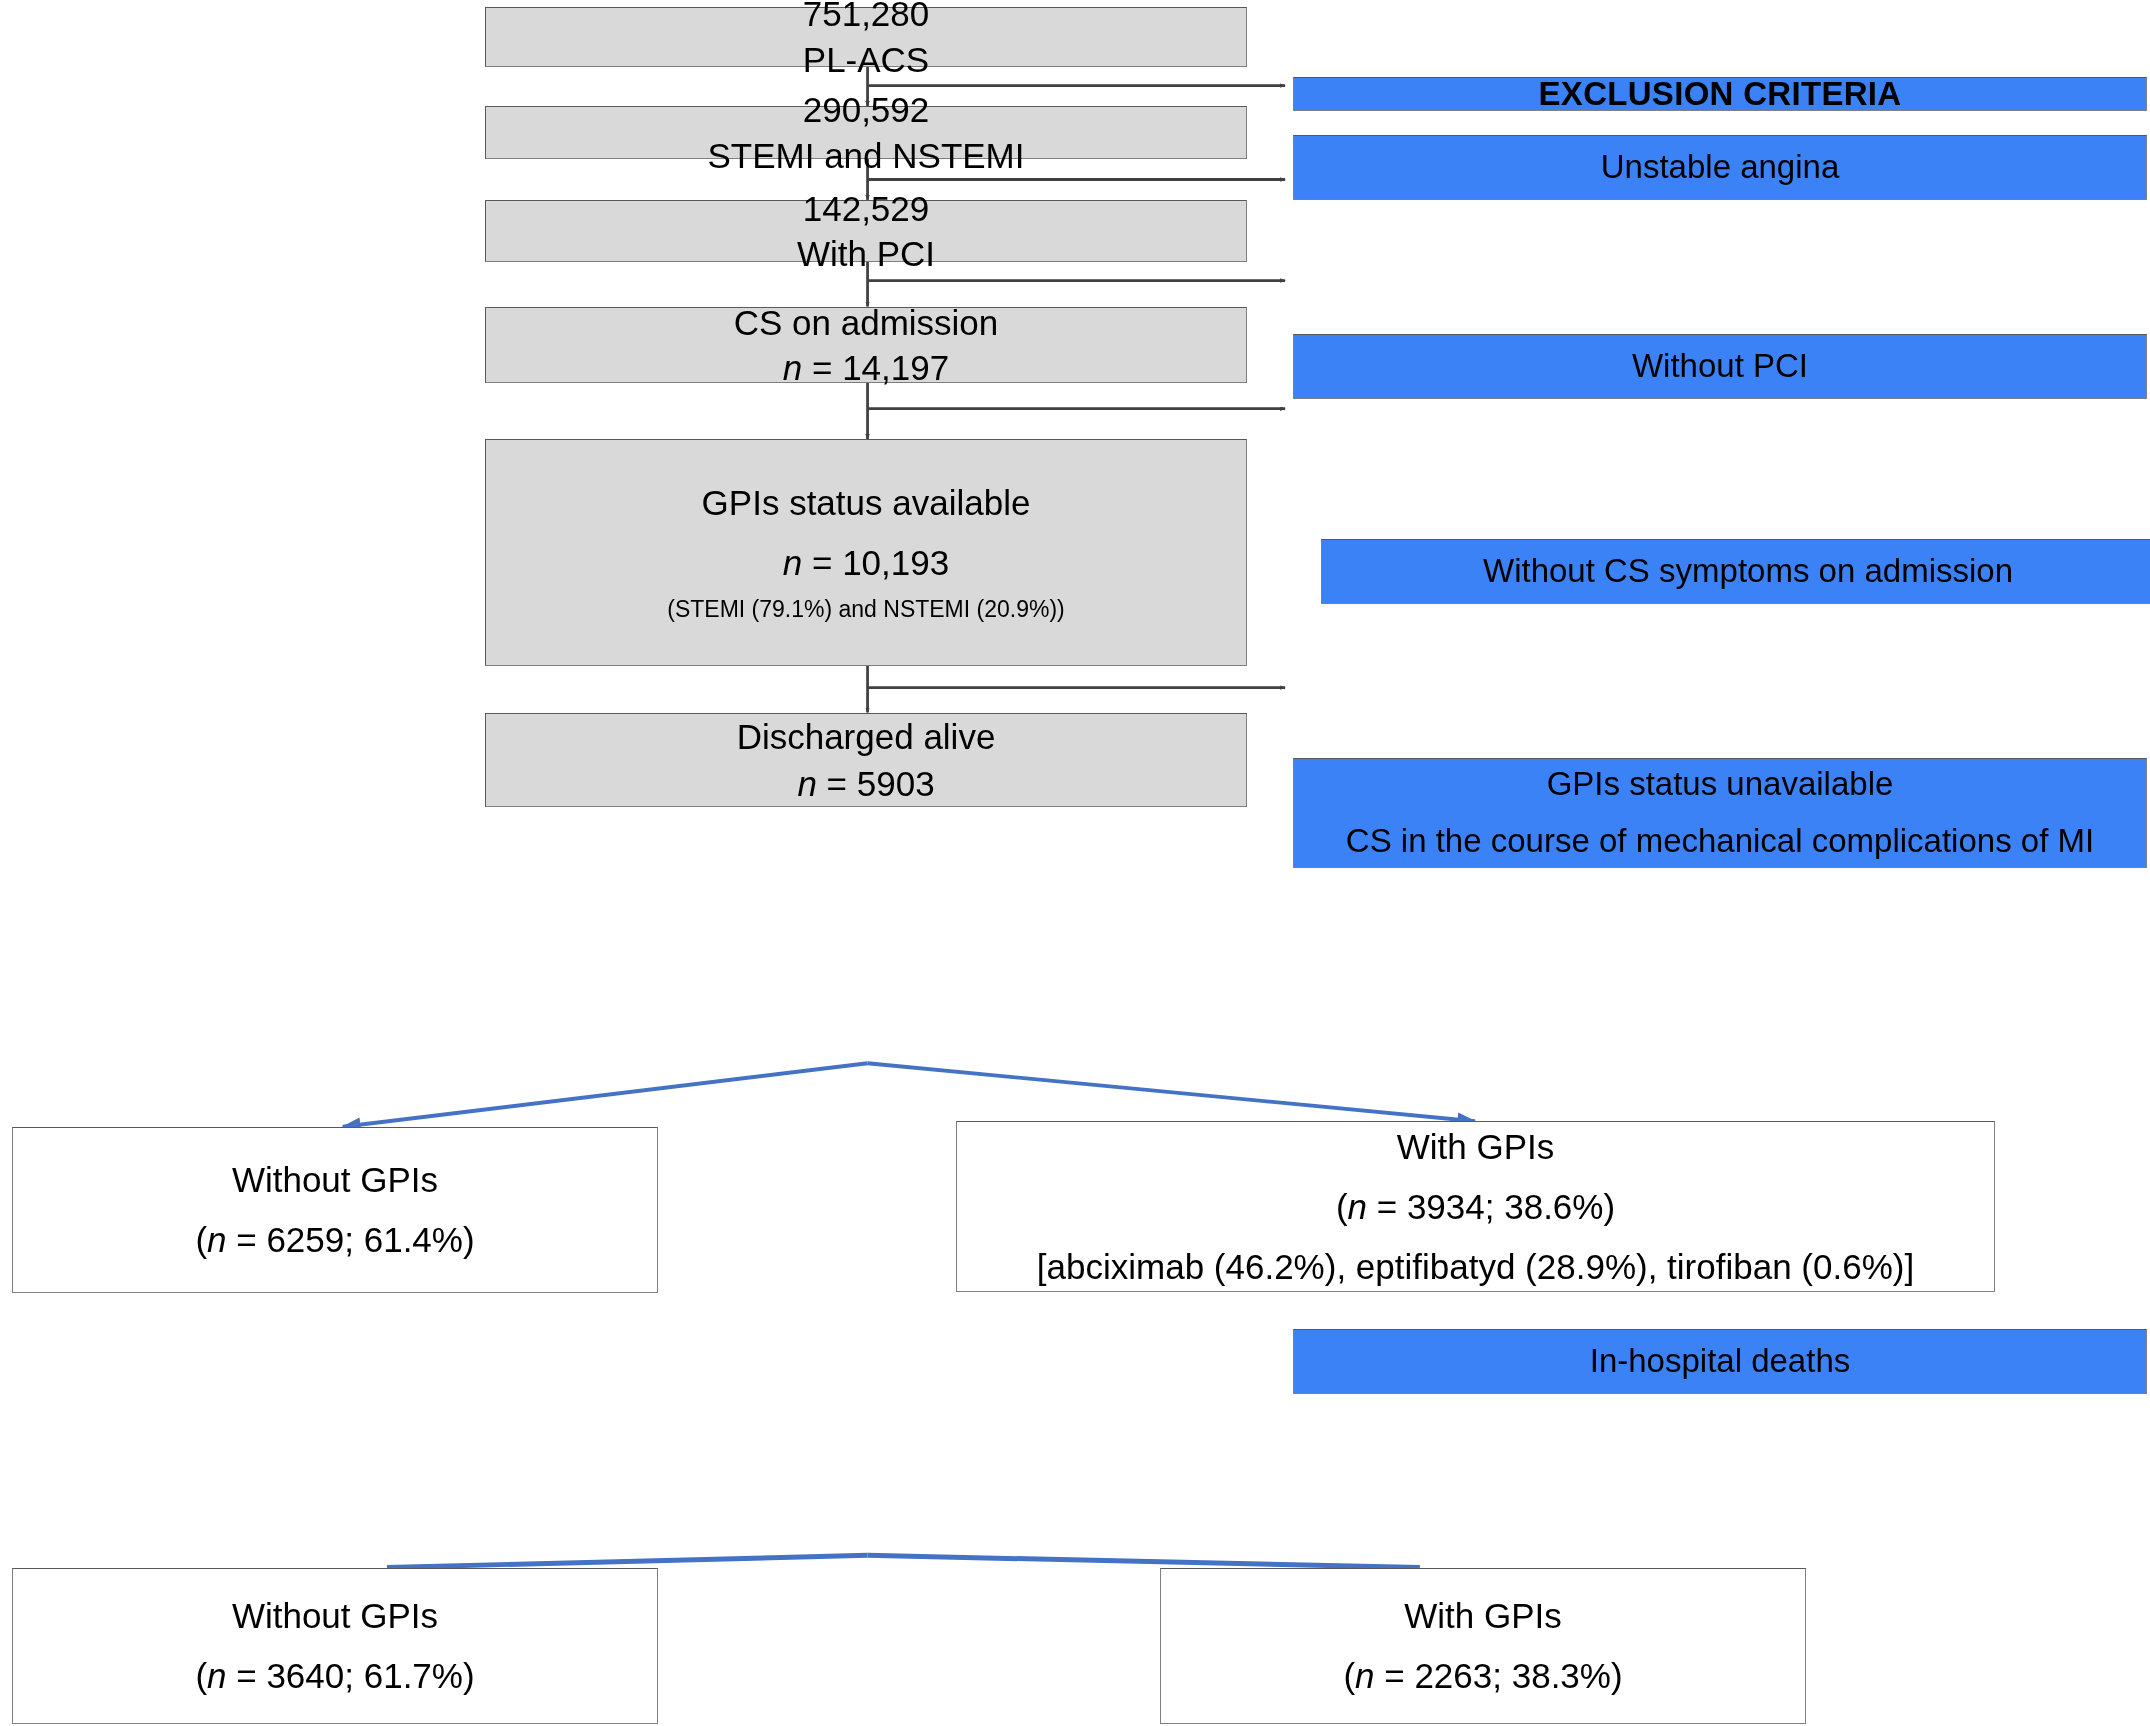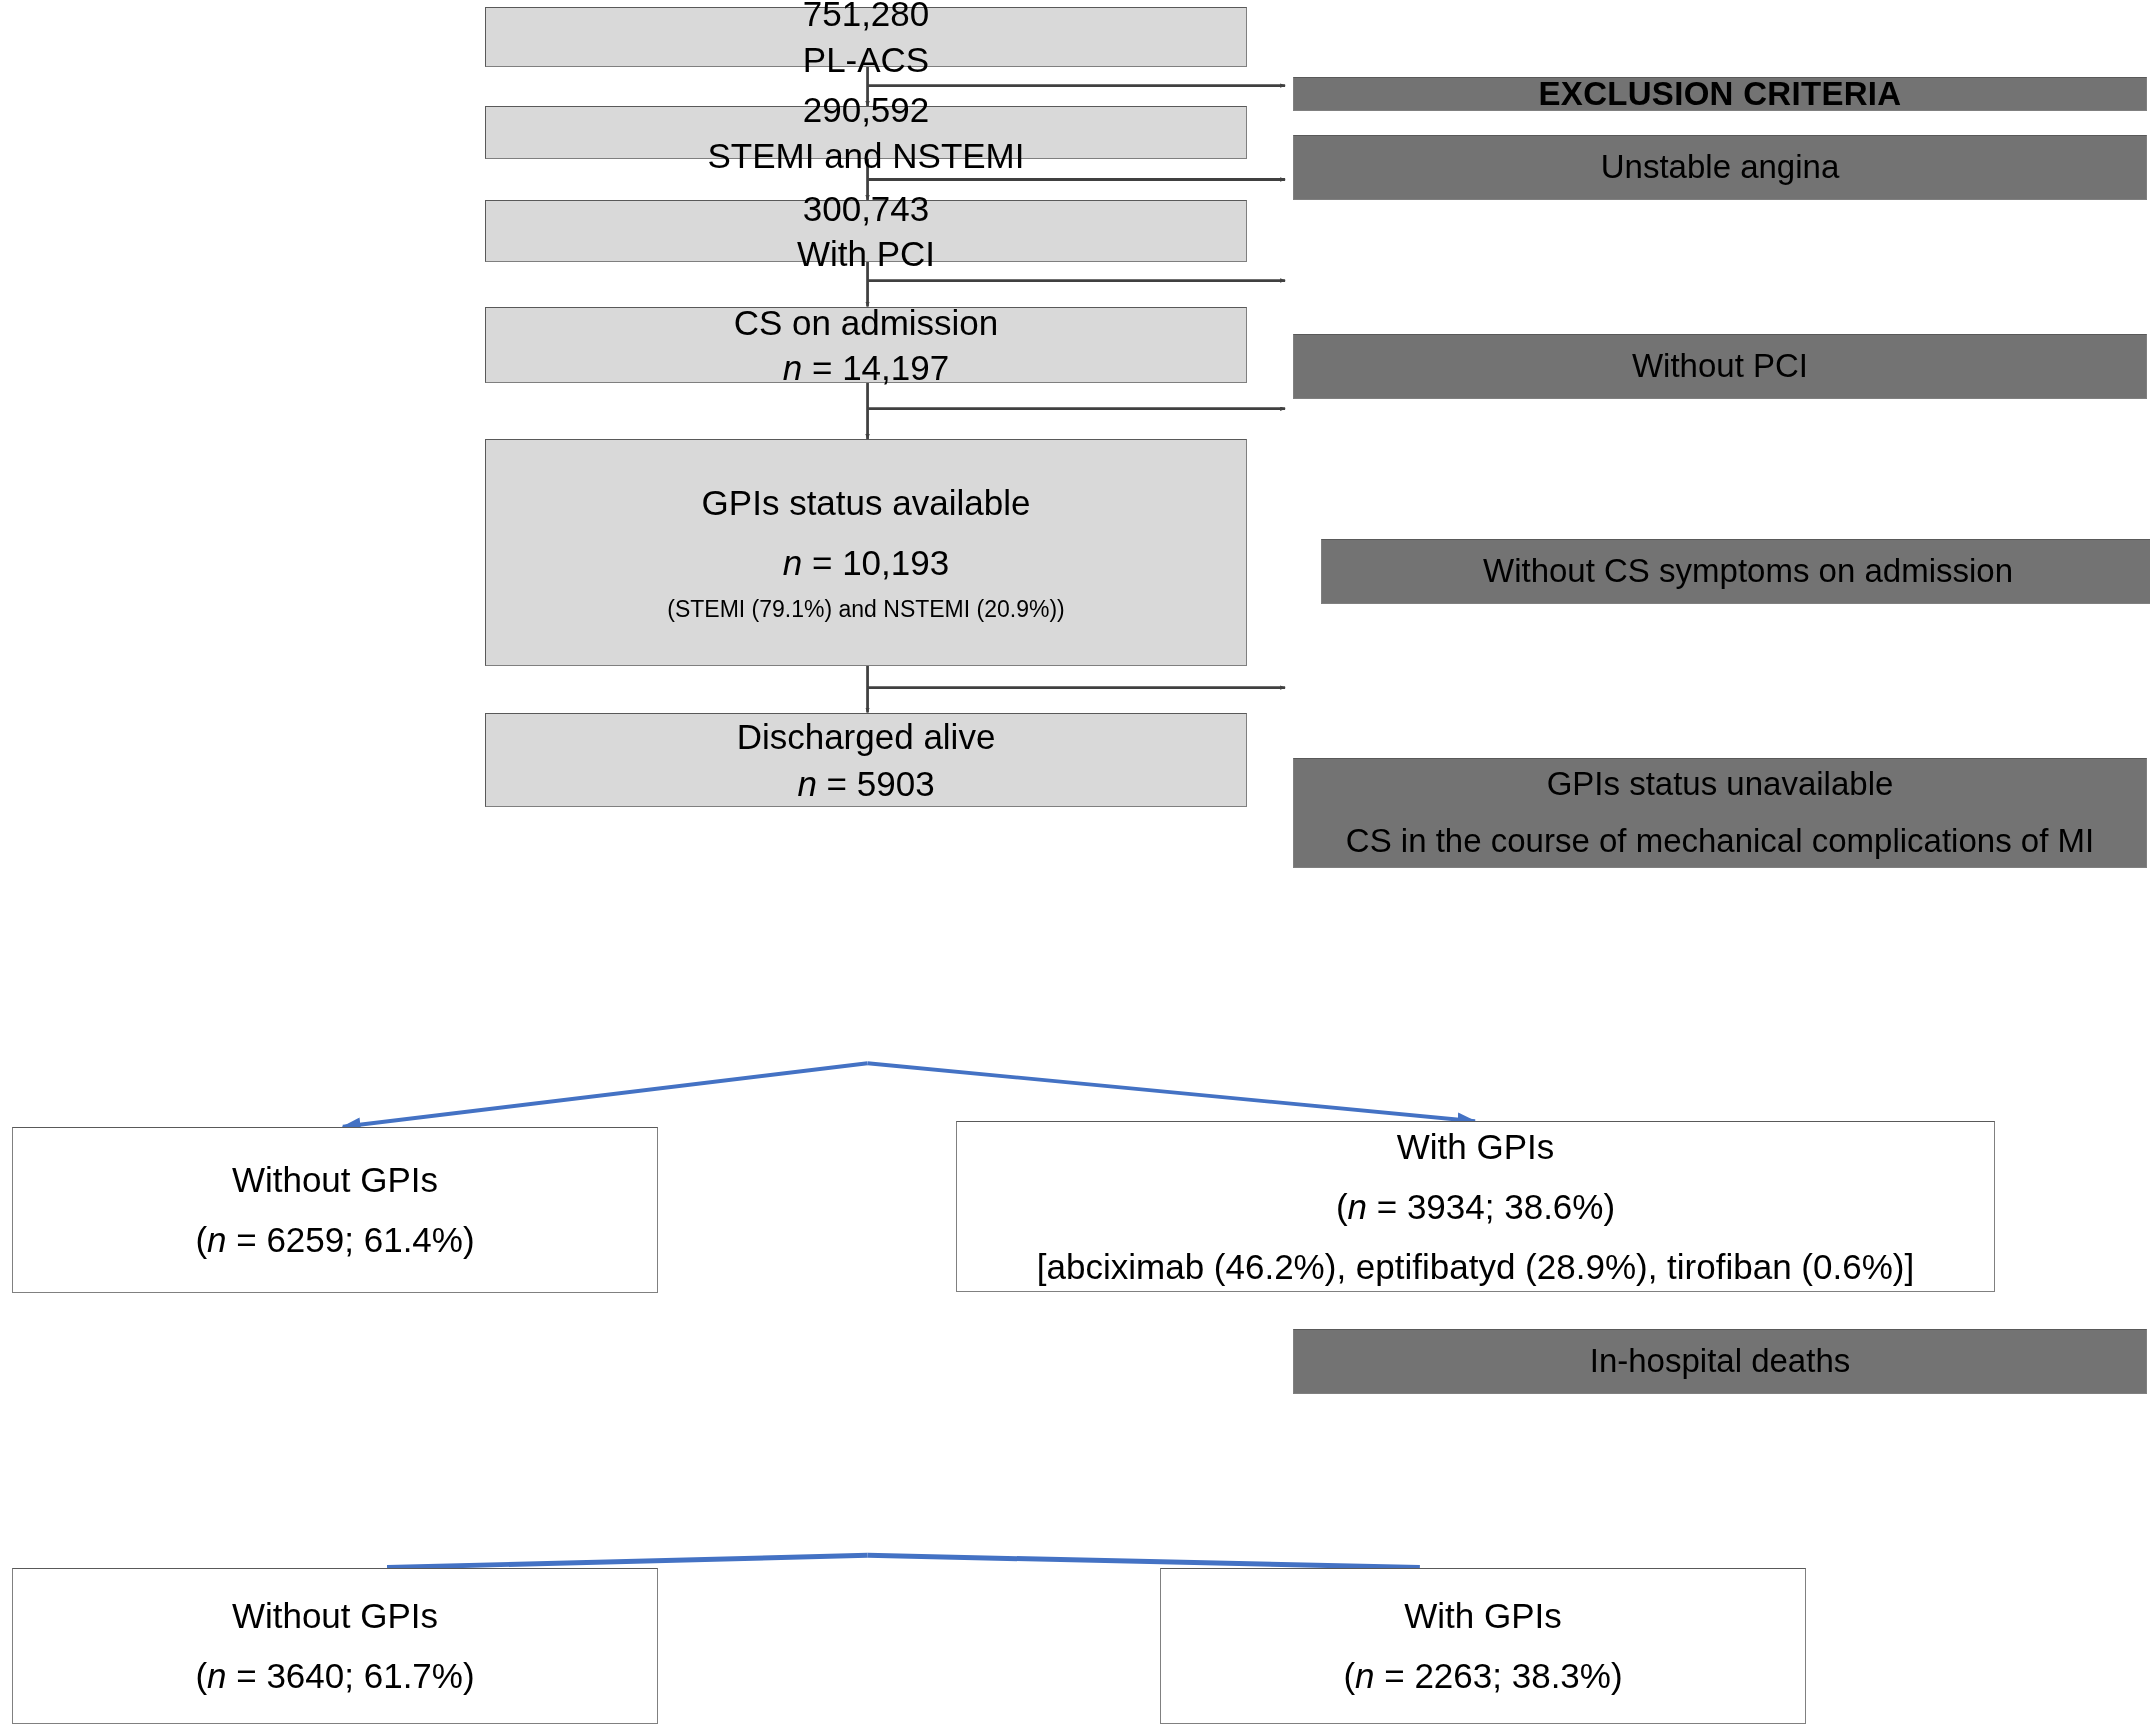--- a/index.html
+++ b/index.html
@@ -33,21 +33,21 @@
   .node.main {
     background: #d9d9d9;
     border: 1.7px solid #7f7f7f;
     border-top-color: #595959;
     border-left-color: #595959;
     font-size: 35px;
     align-items: center;
   }
   
   .node.excl {
-    background: #737373;
+    background: #3b82f6;
     border: 1.7px solid #808080;
     border-top-color: #595959;
     font-size: 33px;
   }
   .node.excl.header { font-weight: bold; font-size: 33px; letter-spacing: 0.3px; }
   
   .node.outcome {
     background: #ffffff;
     border: 1.7px solid #808080;
     border-top-color: #595959;
@@ -122,21 +122,21 @@
     <span class="line">PL-ACS</span>
   </div>
 
   <div class="node main" style="left:485px; top:106px; width:762px; height:53px;">
     <span class="line">290,592</span>
     <span class="gap-sm"></span>
     <span class="line">STEMI and NSTEMI</span>
   </div>
 
   <div class="node main" style="left:485px; top:200px; width:762px; height:62px;">
-    <span class="line">300,743</span>
+    <span class="line">142,529</span>
     <span class="gap-sm"></span>
     <span class="line">With PCI</span>
   </div>
 
   <div class="node main" style="left:485px; top:307px; width:762px; height:76px;">
     <span class="line">CS on admission</span>
     <span class="gap-md"></span>
     <span class="line"><i class="it">n</i><span> = 14,197</span></span>
   </div>
 

